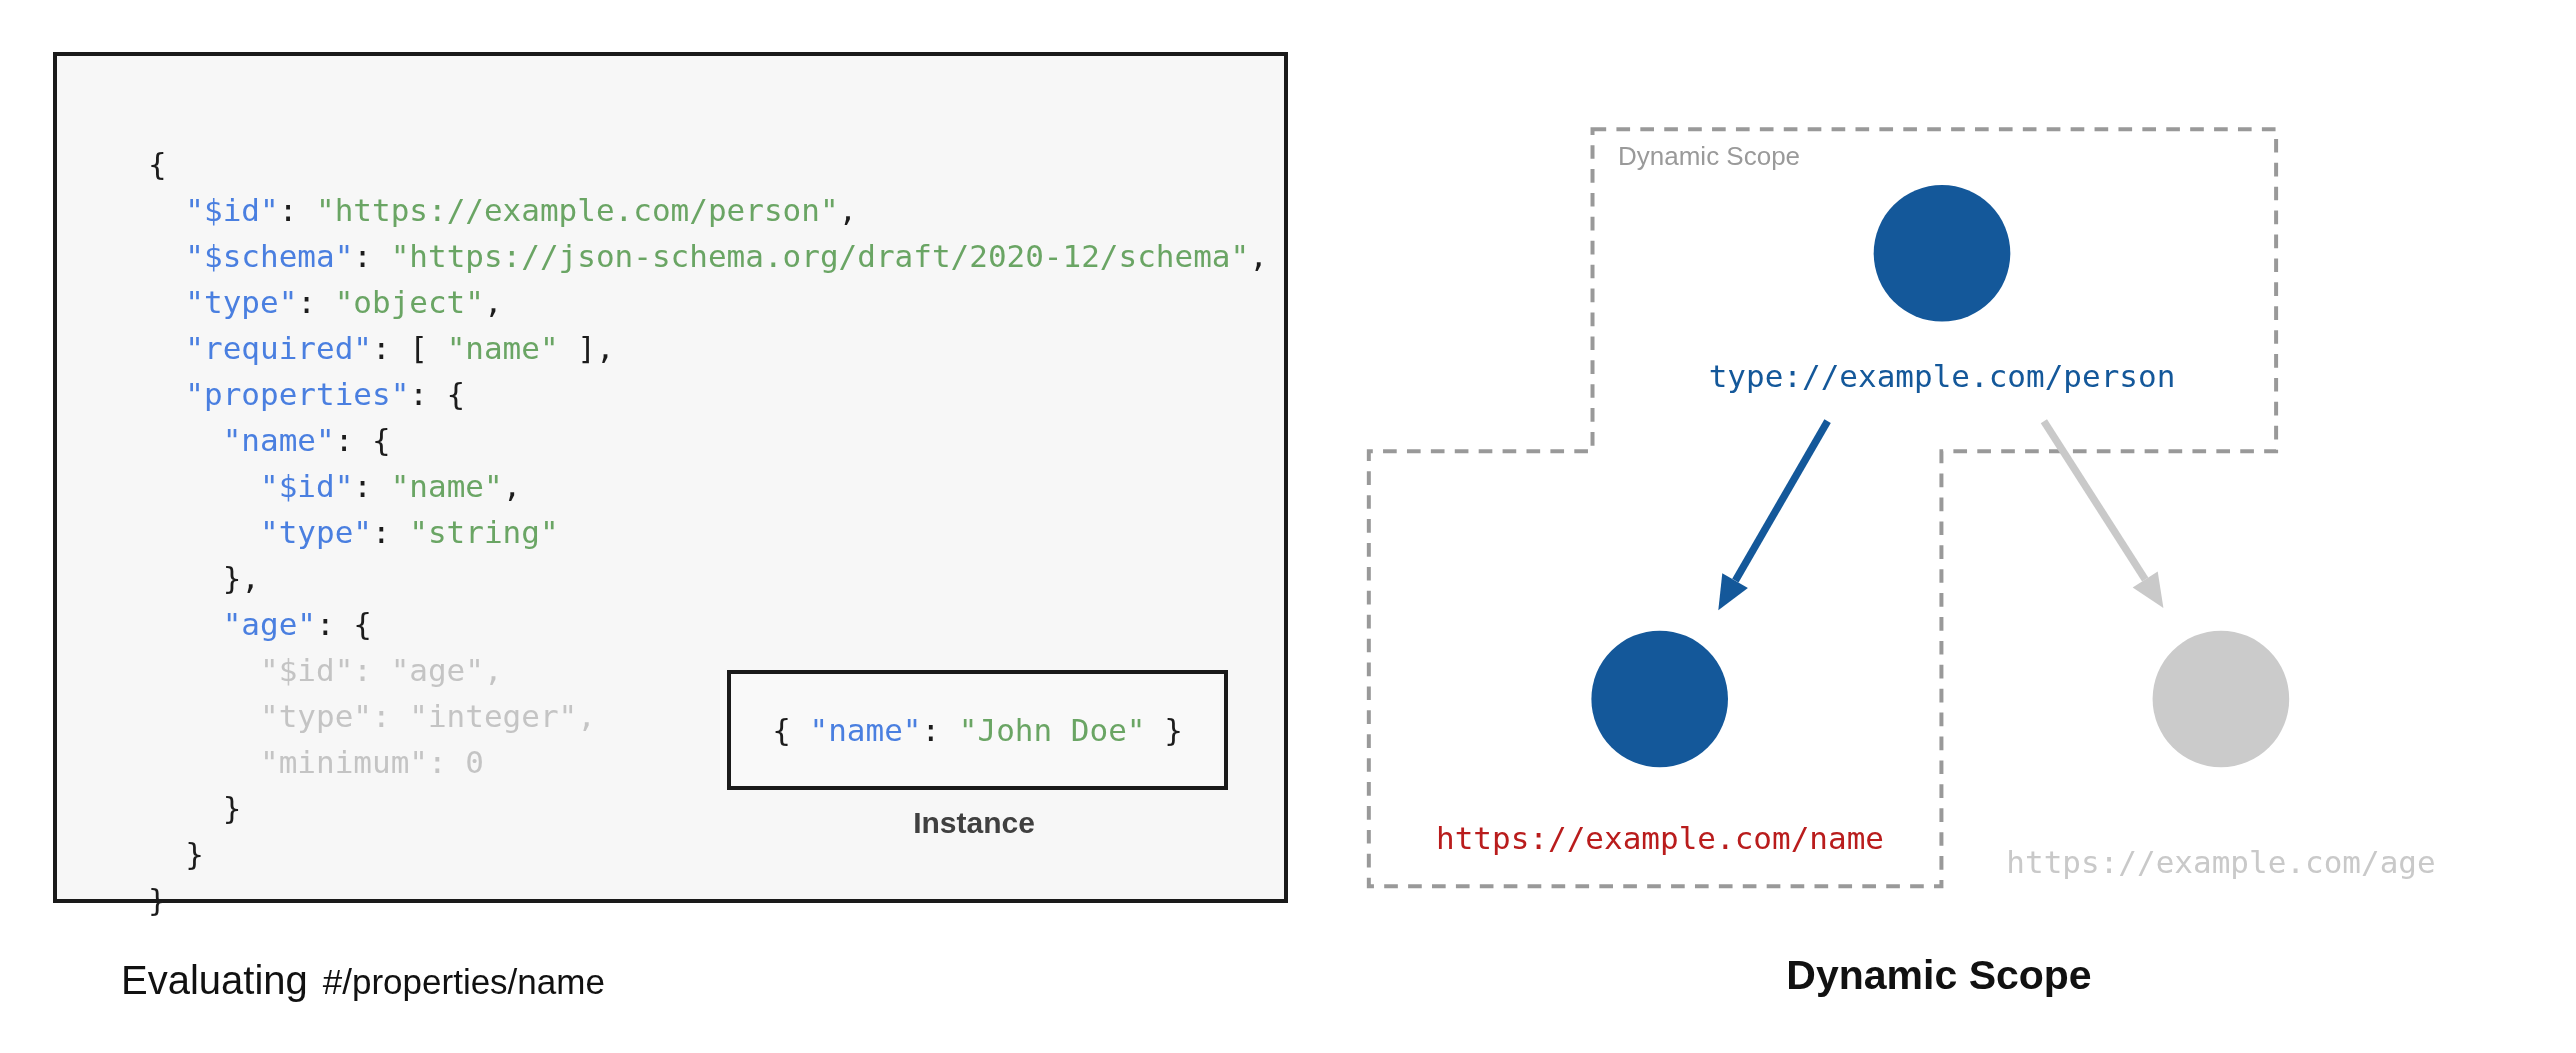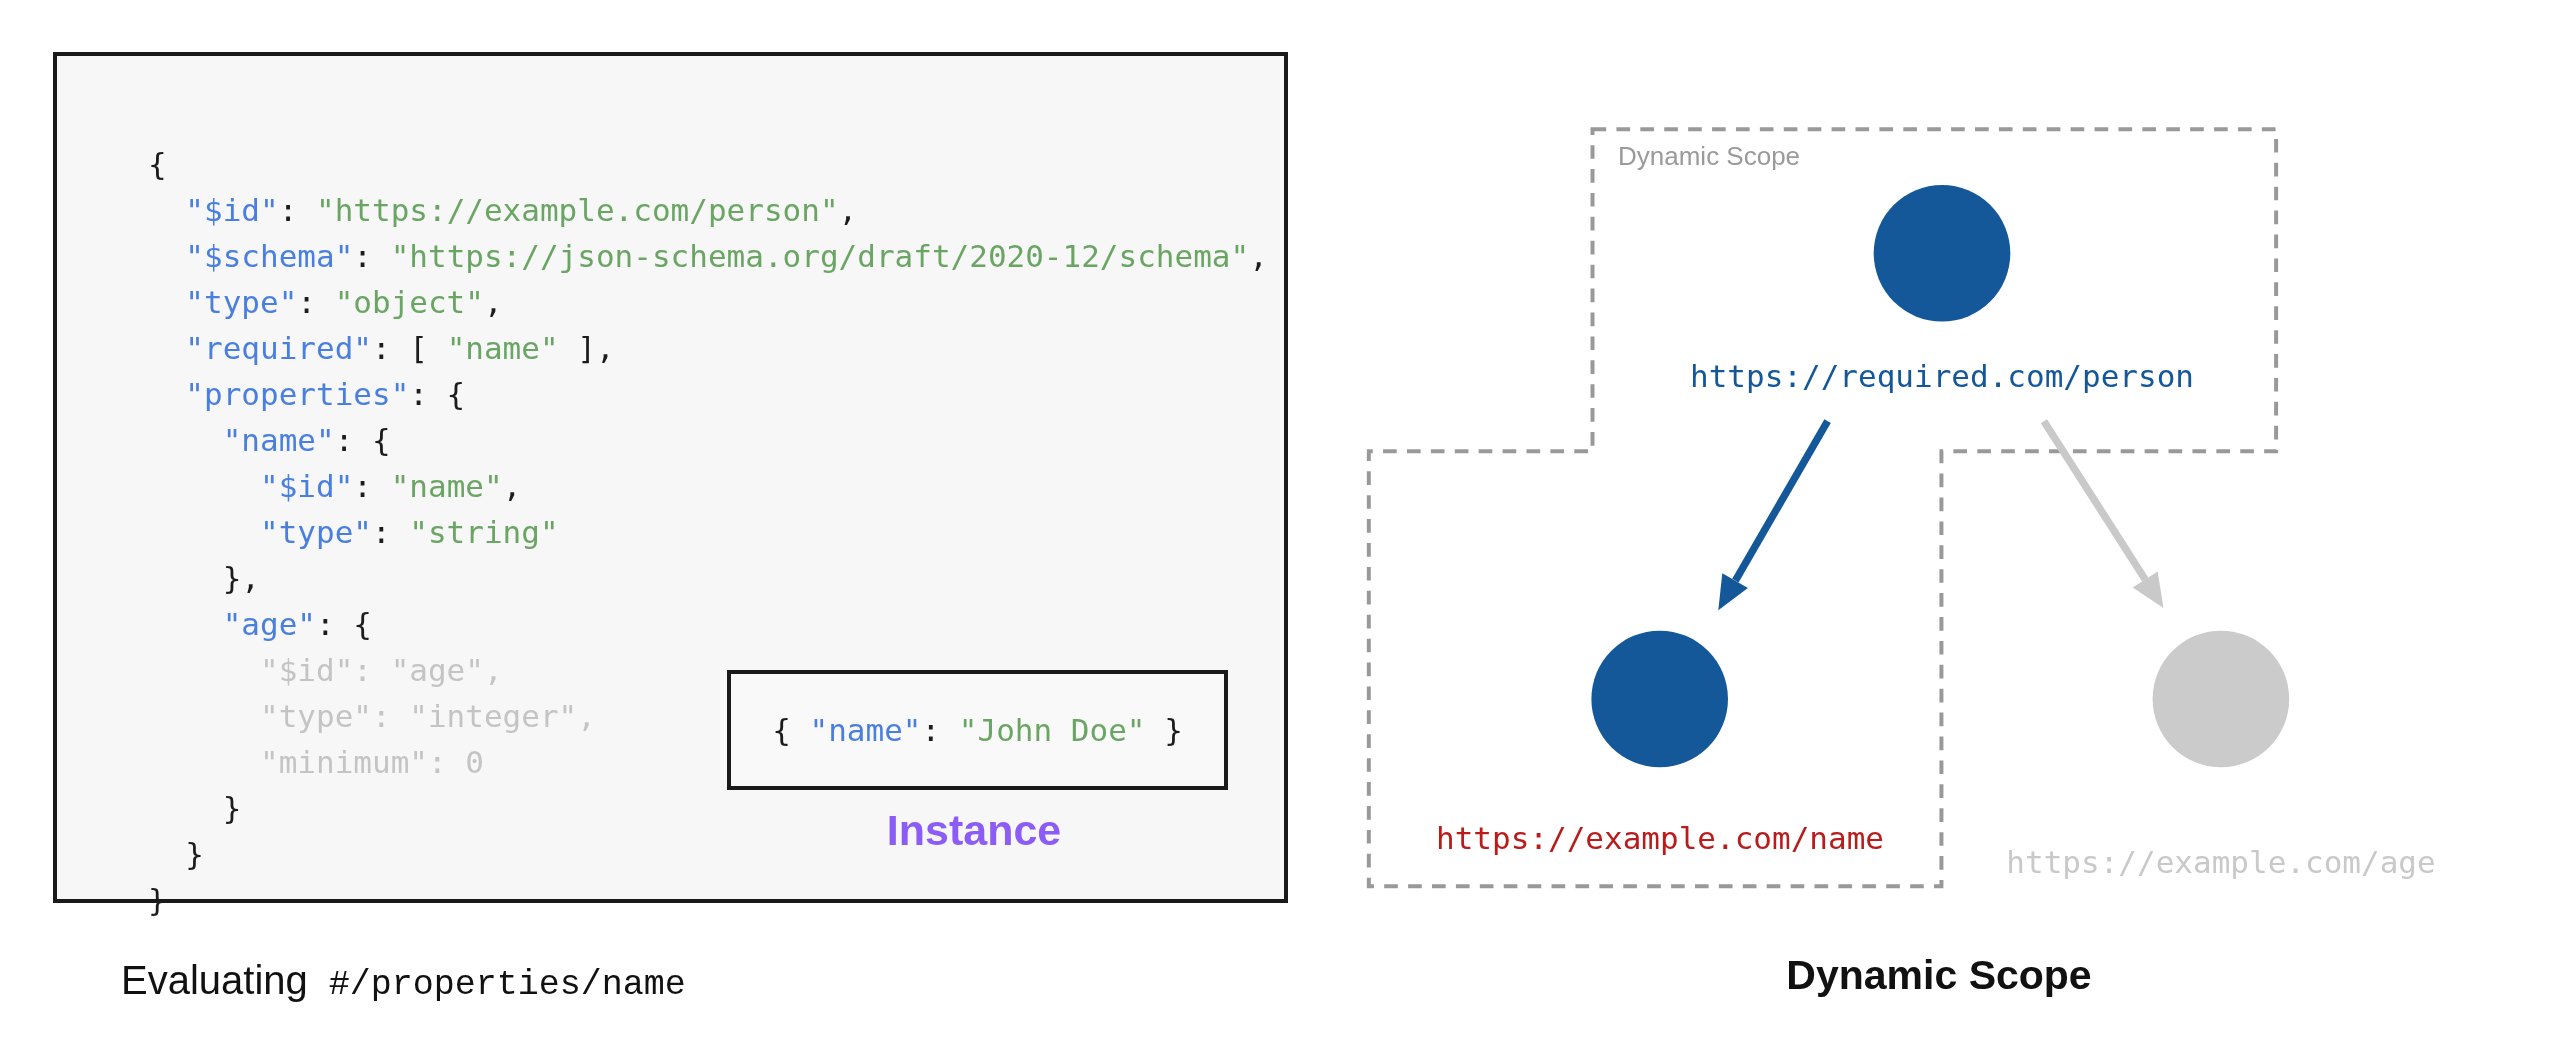--- a/index.html
+++ b/index.html
@@ -27,29 +27,29 @@
   .instance-box{
     left:723px;top:666px;width:501px;height:120px;
     border:4px solid #1a1a1a;box-sizing:border-box;background:#f9f9f9;
     display:flex;align-items:center;justify-content:center;
   }
   .instance-code{
     font-family:"DejaVu Sans Mono",monospace;font-size:31px;white-space:pre;color:#1c1c1c;
   }
   .instance-label{
     left:974px;top:806px;transform:translateX(-50%);
-    font-size:43px;font-weight:bold;color:#8b5cf6;
+    font-size:30px;font-weight:bold;color:#404040;
   }
 
   .left-caption{
     left:121px;top:958px;white-space:nowrap;color:#111111;
   }
   .left-caption .cap-bold{font-size:40px;font-weight:normal;}
   .left-caption .cap-mono{
-    font-family:Liberation Mono, monospace;font-size:35px;margin-left:21px;
+    font-family:Liberation Sans, sans-serif;font-size:35px;margin-left:15px;
   }
 
   
   svg.diagram{left:0;top:0;width:2576px;height:1053px;}
 
   .scope-label{
     left:1618px;top:141px;font-size:26px;color:#9a9a9a;white-space:nowrap;
   }
   .node-url{
     transform:translate(-50%,-50%);
@@ -89,17 +89,17 @@
     <line x1="3210" y1="740" x2="3048" y2="1020" stroke="#14589a" stroke-width="13"></line>
     <polygon points="3018,1072 3070,1033 3025,1007" fill="#14589a"></polygon>
   </g>
   <g>
     <line x1="3590" y1="740" x2="3768" y2="1018" stroke="#c9c9c9" stroke-width="13"></line>
     <polygon points="3800,1068 3746,1032 3790,1004" fill="#c9c9c9"></polygon>
   </g>
 </svg>
 
 <div class="abs scope-label">Dynamic Scope</div>
-<div class="abs node-url url-person">https://required.com/person</div>
+<div class="abs node-url url-person">type://example.com/person</div>
 <div class="abs node-url url-name">https://example.com/name</div>
 <div class="abs node-url url-age">https://example.com/age</div>
 <div class="abs right-caption">Dynamic Scope</div>
 
 
 </body></html>

